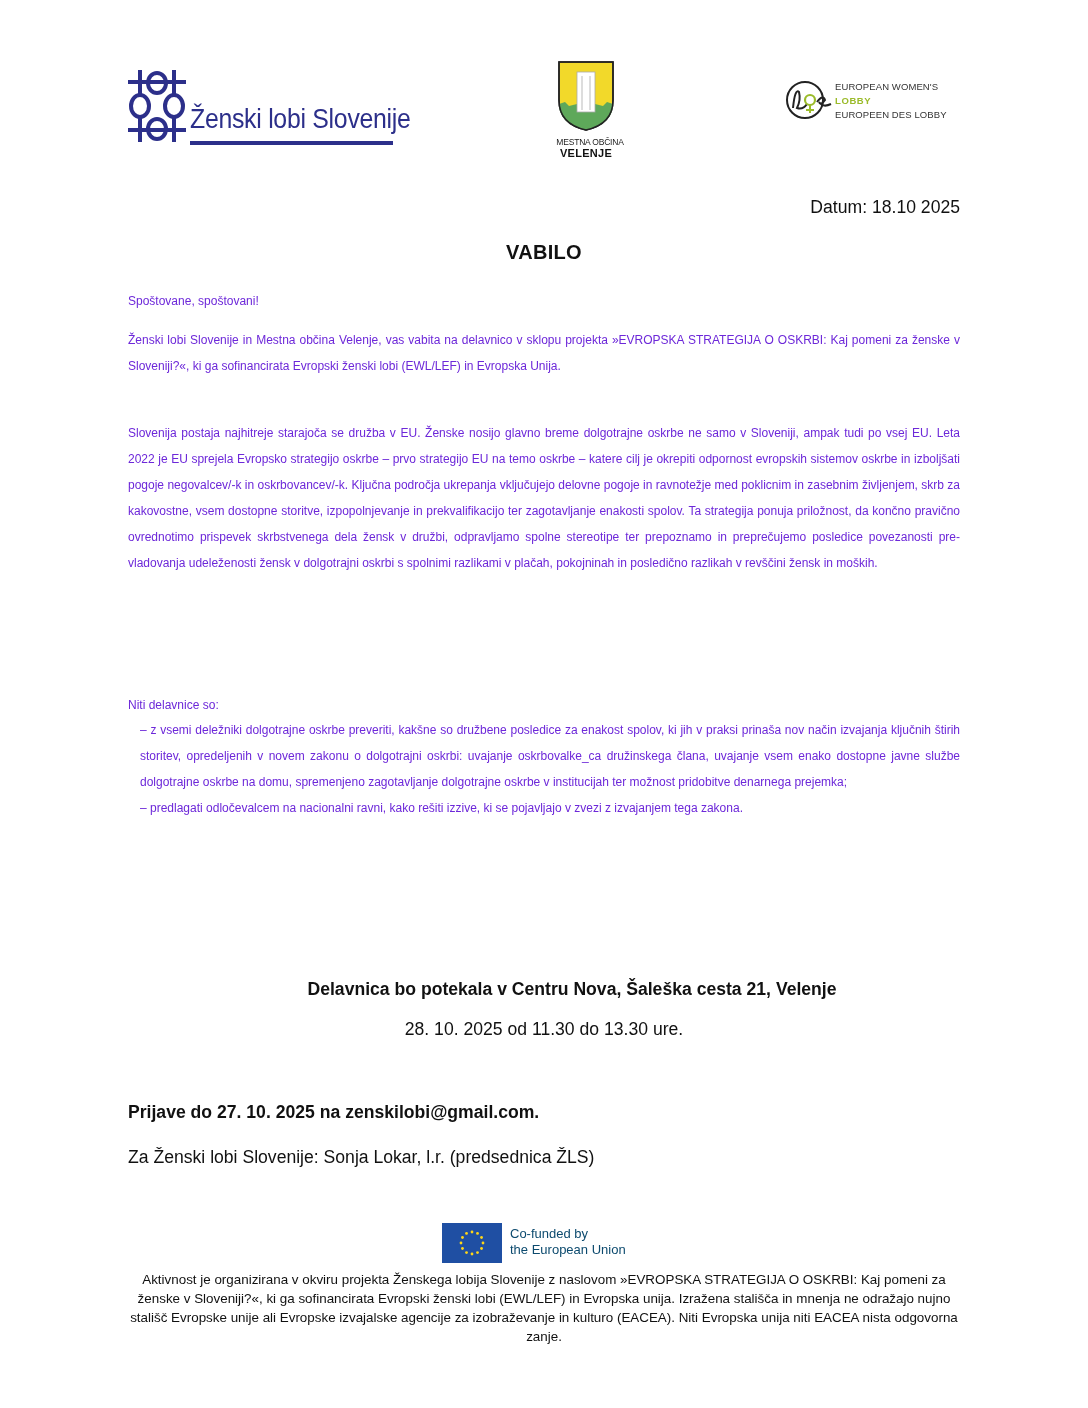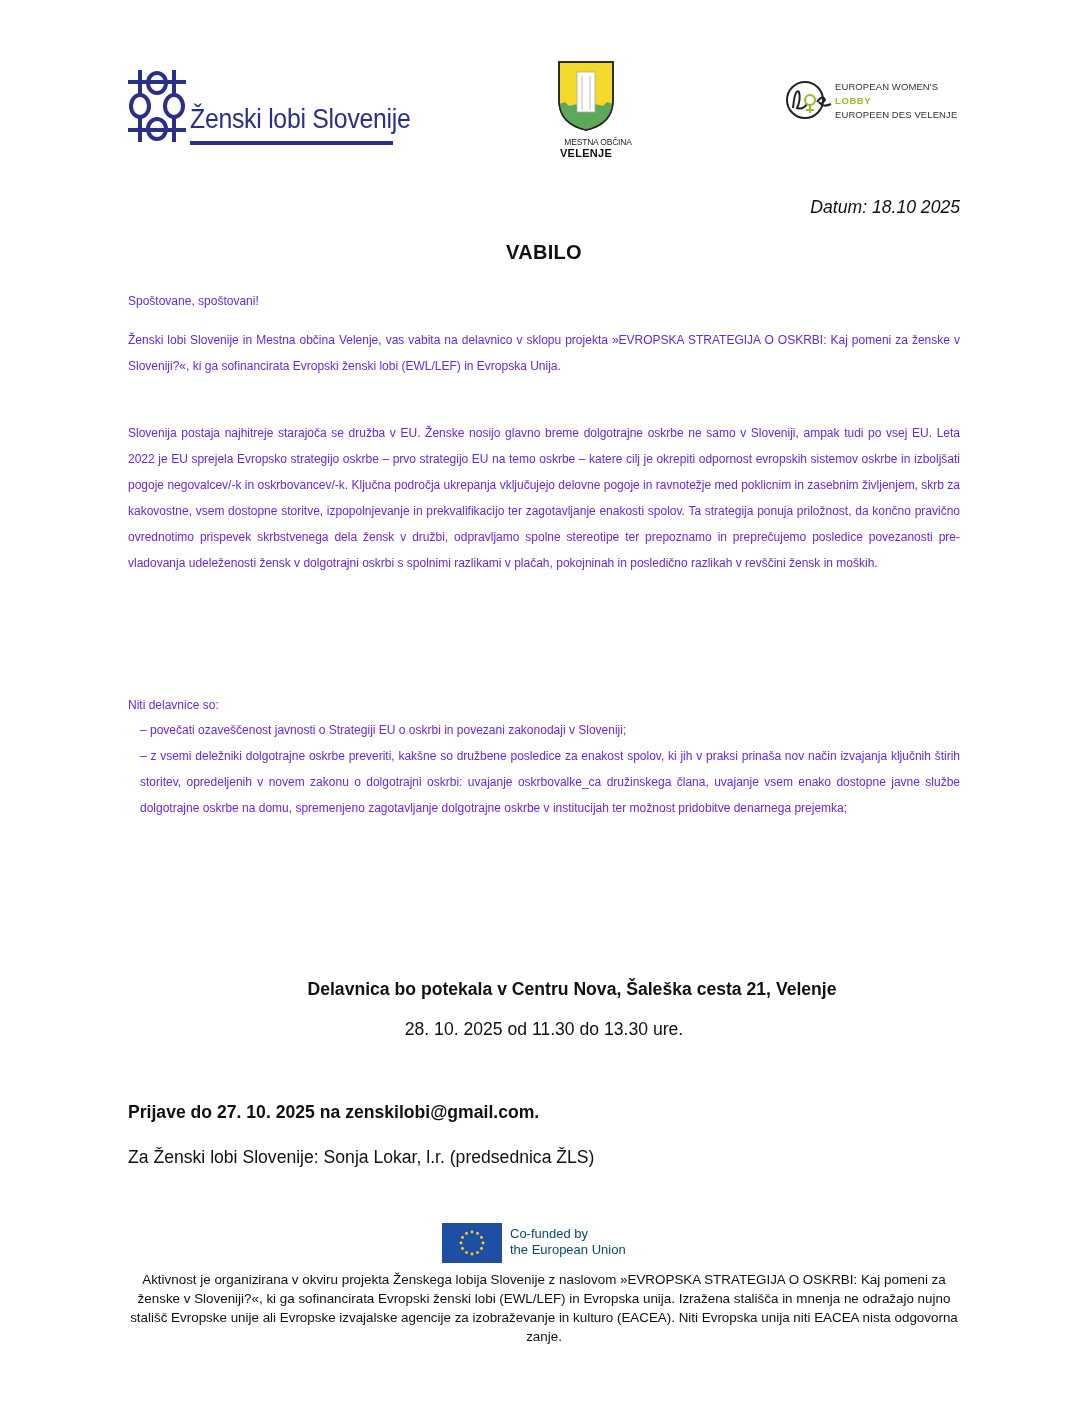--- a/index.html
+++ b/index.html
@@ -15,40 +15,40 @@
       position: absolute; left: 62px; top: 34px;
       font-family: "Liberation Sans", sans-serif; font-size: 27px;
       color: #2c2f8a; letter-spacing: -0.3px; white-space: nowrap;
       transform: scaleX(0.92); transform-origin: left top;
     }
     #zls-logo .underline { position: absolute; left: 62px; top: 71px; width: 203px; height: 4px; background: #2c2f8a; }
 
     #velenje-logo { left: 548px; top: 60px; width: 90px; height: 102px; }
     #velenje-logo .shield { position: absolute; left: 9px; top: 0; width: 58px; height: 72px; }
     #velenje-logo .line1 {
-      position: absolute; left: 12px; top: 77px; width: 76px; text-align: center;
+      position: absolute; left: 4px; top: 77px; width: 76px; text-align: center;
       font-size: 8.5px; color: #222; letter-spacing: -0.2px; white-space: nowrap;
     }
     #velenje-logo .line2 {
       position: absolute; left: 0; top: 87px; width: 76px; text-align: center;
       font-size: 11px; font-weight: bold; color: #111; letter-spacing: 0.3px;
     }
 
     #ewl-logo { left: 785px; top: 78px; width: 185px; height: 45px; }
     #ewl-logo .mark { position: absolute; left: 0; top: 0; width: 50px; height: 44px; }
     #ewl-logo .t1, #ewl-logo .t2, #ewl-logo .t3 {
       position: absolute; left: 50px; font-size: 9.5px; white-space: nowrap; letter-spacing: 0.1px;
     }
     #ewl-logo .t1 { top: 3px; color: #333; }
     #ewl-logo .t2 { top: 17px; color: #9bbb2a; font-weight: bold; letter-spacing: 0.6px; }
     #ewl-logo .t3 { top: 31px; color: #333; }
 
     
     .doc { font-size: 12px; line-height: 26px; color: #6d28d9; }
-    #datum { right: 128px; top: 197px; font-size: 17.6px; font-style: italic; }
+    #datum { right: 128px; top: 197px; font-size: 17.6px; }
     #title { left: 0; width: 1088px; top: 241px; text-align: center; font-size: 20px; font-weight: bold; letter-spacing: 0.3px; }
     #greeting { left: 128px; top: 288px; }
     .para { position: absolute; left: 128px; width: 832px; text-align: justify; }
     #p1 { top: 327px; }
     #p2 { top: 420px; }
     #goals-heading { left: 128px; top: 692px; }
     #goals { position: absolute; left: 140px; top: 717px; width: 820px; }
     .goal { text-align: justify; }
     .goal.last { text-align: left; }
     #venue { left: 0; width: 1088px; top: 979px; text-align: center; font-weight: bold; font-size: 17.6px; padding-left: 28px; }
@@ -104,34 +104,34 @@
   <svg class="mark" viewBox="0 0 50 44">
     <circle cx="20" cy="22" r="18" fill="none" stroke="#222" stroke-width="2"></circle>
     <path d="M8 30 Q10 10 14 14 Q16 22 12 30 Q18 32 22 26" fill="none" stroke="#222" stroke-width="2"></path>
     <circle cx="25" cy="22" r="5" fill="none" stroke="#9bbb2a" stroke-width="2.2"></circle>
     <line x1="25" y1="27" x2="25" y2="35" stroke="#9bbb2a" stroke-width="2"></line>
     <line x1="21" y1="32" x2="29" y2="32" stroke="#9bbb2a" stroke-width="2"></line>
     <path d="M32 24 Q38 16 40 22 Q36 28 34 24 Q38 30 46 26" fill="none" stroke="#222" stroke-width="2"></path>
   </svg>
   <div class="t1">EUROPEAN WOMEN'S</div>
   <div class="t2">LOBBY</div>
-  <div class="t3">EUROPEEN DES VELENJE</div>
+  <div class="t3">EUROPEEN DES LOBBY</div>
 </div>
 
 <div id="datum" class="abs">Datum: 18.10 2025</div>
 <div id="title" class="abs">VABILO</div>
 <div id="greeting" class="abs doc">Spoštovane, spoštovani!</div>
 
 <div id="p1" class="para doc">Ženski lobi Slovenije in Mestna občina Velenje, vas vabita na delavnico v sklopu projekta »EVROPSKA STRATEGIJA O OSKRBI: Kaj pomeni za ženske v Sloveniji?«, ki ga sofinancirata Evropski ženski lobi (EWL/LEF) in Evropska Unija.</div>
 <div id="p2" class="para doc">Slovenija postaja najhitreje starajoča se družba v EU. Ženske nosijo glavno breme dolgotrajne oskrbe ne samo v Sloveniji, ampak tudi po vsej EU. Leta 2022 je EU sprejela Evropsko strategijo oskrbe – prvo strategijo EU na temo oskrbe – katere cilj je okrepiti odpornost evropskih sistemov oskrbe in izboljšati pogoje negovalcev/-k in oskrbovancev/-k. Ključna področja ukrepanja vključujejo delovne pogoje in ravnotežje med poklicnim in zasebnim življenjem, skrb za kakovostne, vsem dostopne storitve, izpopolnjevanje in prekvalifikacijo ter zagotavljanje enakosti spolov. Ta strategija ponuja priložnost, da končno pravično ovrednotimo prispevek skrbstvenega dela žensk v družbi, odpravljamo spolne stereotipe ter prepoznamo in preprečujemo posledice povezanosti pre-vladovanja udeleženosti žensk v dolgotrajni oskrbi s spolnimi razlikami v plačah, pokojninah in posledično razlikah v revščini žensk in moških.</div>
 
 <div id="goals-heading" class="abs doc">Niti delavnice so:</div>
 <div id="goals" class="doc">
-  <div class="goal">– povečati ozaveščenost javnosti o Strategiji EU o oskrbi in povezani zakonodaji v Sloveniji;</div>
   <div class="goal">– z vsemi deležniki dolgotrajne oskrbe preveriti, kakšne so družbene posledice za enakost spolov, ki jih v praksi prinaša nov način izvajanja ključnih štirih storitev, opredeljenih v novem zakonu o dolgotrajni oskrbi: uvajanje oskrbovalke_ca družinskega člana, uvajanje vsem enako dostopne javne službe dolgotrajne oskrbe na domu, spremenjeno zagotavljanje dolgotrajne oskrbe v institucijah ter možnost pridobitve denarnega prejemka;</div>
+  <div class="goal last">– predlagati odločevalcem na nacionalni ravni, kako rešiti izzive, ki se pojavljajo v zvezi z izvajanjem tega zakona.</div>
 </div>
 
 <div id="venue" class="abs">Delavnica bo potekala v Centru Nova, Šaleška cesta 21, Velenje</div>
 <div id="when" class="abs">28. 10. 2025  od 11.30 do 13.30 ure.</div>
 
 <div id="register" class="abs">
   <span>Prijave do 27. 10. 2025 na </span><span>zenskilobi@gmail.com</span><span>.</span>
 </div>
 
 <div id="signature" class="abs">Za Ženski lobi Slovenije: Sonja Lokar, l.r. (predsednica ŽLS)</div>

